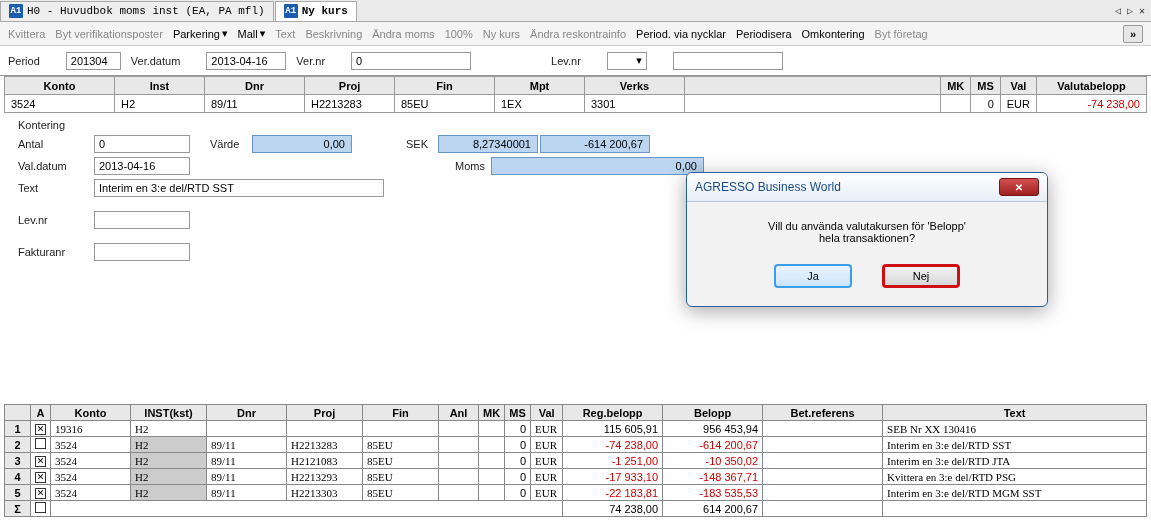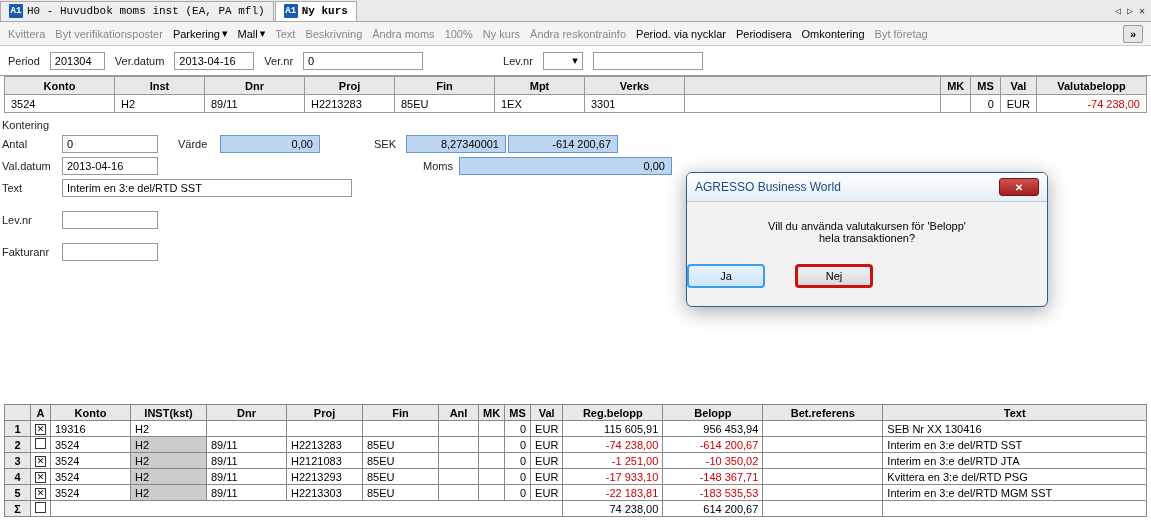--- a/index.html
+++ b/index.html
@@ -97,20 +97,21 @@
     border-bottom: 1px solid #999;
     height: 30px;
   }
   .filterrow label { color:#222; }
   .inp {
     border: 1px solid #999;
     height: 18px;
     padding: 1px 4px;
     font: inherit;
     background:#fff;
+    margin-left:16px;
   }
   .dropdown::after {
     content: "▾";
     margin-left: 2px;
   }
   
   table.grid {
     border-collapse: collapse;
     width: 100%;
   }
@@ -124,21 +125,21 @@
     background: #e8e8e8;
     font-weight: bold;
     text-align: center;
   }
   .header-grid-wrap {
     padding: 0 4px;
   }
   .neg { color: #c00; }
   
   .kontering {
-    padding: 6px 2px;
+    padding: 6px 18px;
   }
   .kontering .title { color:#222; }
   .kontering .bold { font-weight: bold; margin-top:4px; }
   .formrow { display: flex; align-items: center; margin: 4px 0; gap: 2px; }
   .formrow .lbl { width: 58px; color:#222; }
   .val-blue {
     background: #bcd6f2;
     border:1px solid #6996c7;
     height: 18px;
     display: inline-flex;
@@ -172,21 +173,21 @@
   .rownum { background:#e8e8e8; font-weight:bold; text-align:center; width:26px; }
   .chk { width:18px; text-align:center; }
   .chk .boxx {
     width:11px; height:11px; border:1px solid #333; display:inline-block;
   }
   .chk .boxx.x::before {
     content:"✕"; font-size:9px; line-height:9px; display:block;
   }
   .grey { background:#ccc; }
   .r { text-align:right; }
-  .l { text-align:left; }
+  .l { text-align:left;font-family:Liberation Serif, serif; }
   
   .dialog {
     position: absolute;
     left: 686px;
     top: 172px;
     width: 362px;
     background: #f2f2f2;
     border: 1px solid #2a5f9e;
     border-radius: 6px;
     box-shadow: 0 4px 20px rgba(0,0,0,.35);
@@ -207,21 +208,21 @@
     border:1px solid #7a1414; border-radius:3px;
     color:#fff; display:flex; align-items:center; justify-content:center;
     font-weight:bold; font-size:10px; cursor:pointer;
   }
   .dialog .body {
     padding: 18px 20px 6px;
     text-align:center;
     font-size:11px;
   }
   .dialog .buttons {
-    display:flex; gap:30px;
+    display:flex; justify-content:center; gap:30px;
     padding: 14px 0 18px;
   }
   .dlgbtn {
     width:78px; height:24px;
     border-radius:4px;
     display:flex; align-items:center; justify-content:center;
     cursor:pointer;
     font-size:11px;
   }
   .dlgbtn.ja {

